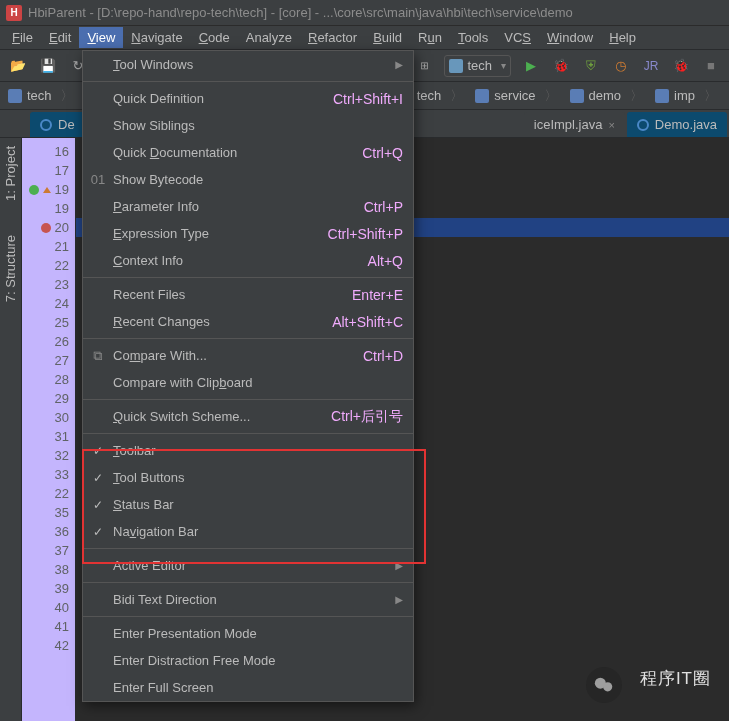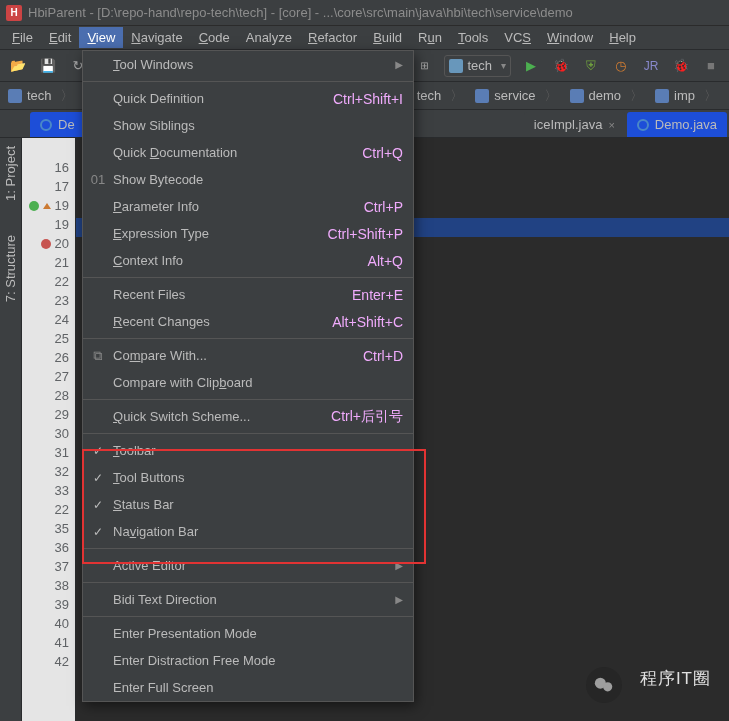--- a/index.html
+++ b/index.html
@@ -17,28 +17,28 @@
 .run-combo::before{content:"";position:absolute;left:4px;width:14px;height:14px;background:#6897bb;border-radius:2px}
 .run-combo::after{content:"▾";position:absolute;right:4px;color:#888;font-size:10px}
 .play{color:#4caf50}
 .bug{color:#6e9e3e}
 .crumbs{height:28px;background:#3c3f41;display:flex;align-items:center;padding:0 4px;border-bottom:1px solid #292b2d;overflow:hidden}
 .cr{display:flex;align-items:center;padding:0 8px 0 4px;color:#bbbbbb;gap:5px;position:relative;white-space:nowrap}
 .cr::after{content:"〉";color:#606060;margin-left:4px}
 .fico{width:14px;height:14px;background:#6e8e5e;border-radius:2px;display:inline-block}
 .fico.blue{background:#5a7db5}
 .tabs{height:28px;background:#3c3f41;display:flex;align-items:flex-end;padding-left:30px;border-bottom:1px solid #292b2d;overflow:hidden}
-.tab{padding:5px 10px;background:#1d4ed8;color:#bbbbbb;border-top-left-radius:3px;border-top-right-radius:3px;margin-right:2px;display:flex;align-items:center;gap:6px;white-space:nowrap}
+.tab{padding:5px 10px;background:#0c4a6e;color:#bbbbbb;border-top-left-radius:3px;border-top-right-radius:3px;margin-right:2px;display:flex;align-items:center;gap:6px;white-space:nowrap}
 .tab.active{background:#3c3f41}
 .tab .cico{width:12px;height:12px;border-radius:50%;border:2px solid #4a88c7;display:inline-block}
 .tab .x{color:#888;font-size:11px}
 .main{display:flex;height:calc(100% - 138px);position:relative}
 .sidetabs{width:22px;background:#3c3f41;border-right:1px solid #292b2d;display:flex;flex-direction:column;align-items:center;padding-top:4px;gap:26px}
 .vtab{writing-mode:vertical-rl;transform:rotate(180deg);font-size:11px;color:#bbbbbb;padding:4px 2px;cursor:pointer;display:flex;align-items:center;gap:4px}
-.gutter{width:54px;background:#e5e5e5;border-right:1px solid #292b2d;padding-top:20px}
+.gutter{width:54px;background:#c4b5fd;border-right:1px solid #292b2d;padding-top:4px}
 .grow{height:19px;display:flex;align-items:center;justify-content:flex-end;padding-right:6px;color:#606366;font-size:12px;gap:4px}
 .gicon{width:10px;height:10px;border-radius:50%}
 .gicon.green{background:#4caf50}
 .gicon.red{background:#c75450}
 .gicon.up{width:0;height:0;border-left:4px solid transparent;border-right:4px solid transparent;border-bottom:6px solid #cc7a32;border-radius:0}
 .editor{flex:1;background:#2b2b2b;padding:4px 0 0 6px;overflow:hidden;font-family:"Consolas","Monaco",monospace;font-size:13px;line-height:19px;white-space:pre;color:#a9b7c6}
 .kw{color:#cc7832}
 .str{color:#6a8759}
 .ty{color:#a9b7c6}
 .cm{color:#808080}

